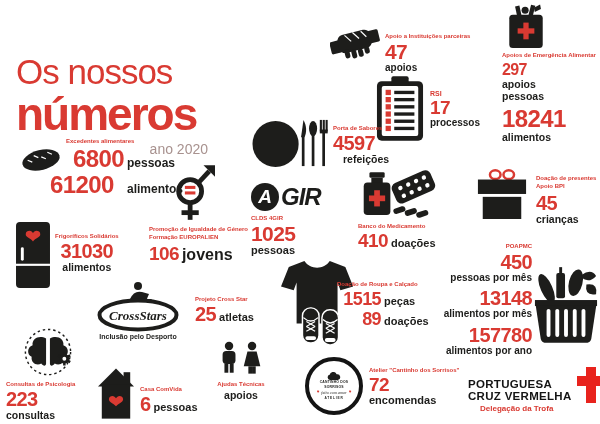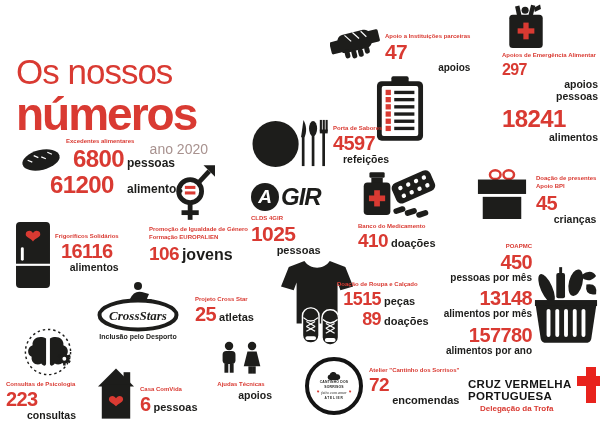--- a/index.html
+++ b/index.html
@@ -4,21 +4,21 @@
 <style>
   :root{ --red:#d93a32; --ink:#1d1d1b; }
   html,body{margin:0;padding:0;background:#fff;}
   .canvas{
     position:relative;width:600px;height:424px;background:#ffffff;overflow:hidden;
     font-family:"Liberation Sans", sans-serif;
   }
   .stat{position:absolute;}
   .lbl{color:var(--red);font-size:6px;font-weight:700;line-height:1.3;white-space:nowrap;}
   .num{color:var(--red);font-weight:800;line-height:1;letter-spacing:-0.6px;white-space:nowrap;}
-  .unit{color:var(--ink);font-weight:800;line-height:1.15;white-space:nowrap;text-align:right;}
+  .unit{color:var(--ink);font-weight:800;line-height:1.15;white-space:nowrap;}
   .inline-row{display:flex;align-items:baseline;gap:3px;}
   .title-block{width:192px;}
   .t1{color:var(--red);font-size:35px;font-weight:400;letter-spacing:-1px;line-height:1;margin-top:44px;}
   .t2{color:var(--red);font-size:46px;font-weight:800;letter-spacing:-2px;line-height:1;margin-top:2px;}
   .t3{color:#a8928f;font-size:14px;text-align:right;margin-top:4px;}
   .agir-logo{display:flex;align-items:center;}
   .agir-a{width:28px;height:28px;background:var(--ink);color:#fff;border-radius:50%;
     display:flex;align-items:center;justify-content:center;font-size:19px;font-style:italic;font-weight:900;}
   .agir-rest{font-size:24px;font-style:italic;font-weight:900;color:var(--ink);letter-spacing:-1px;margin-left:2px;}
   .tagline{font-size:7px;font-weight:800;color:var(--ink);text-align:center;margin-top:1px;white-space:nowrap;}
@@ -109,20 +109,25 @@
             <rect x="19" y="30" width="21" height="3.5" fill="#1d1d1b"></rect>
           <rect x="10" y="36.5" width="5.5" height="5.5" fill="#d93a32"></rect>
             <rect x="19" y="37.5" width="21" height="3.5" fill="#1d1d1b"></rect>
           <rect x="10" y="44" width="5.5" height="5.5" fill="#d93a32"></rect>
             <rect x="19" y="45" width="21" height="3.5" fill="#1d1d1b"></rect>
           <rect x="10" y="51.5" width="5.5" height="5.5" fill="#d93a32"></rect>
             <rect x="19" y="52.5" width="21" height="3.5" fill="#1d1d1b"></rect>
         </g>
       </svg>
     </span>
+    <div style="margin-left:6px;margin-top:13px">
+      <div class="lbl" style="font-size:7px">RSI</div>
+      <div class="num" style="font-size:19px">17</div>
+      <div class="unit" style="font-size:10px">processos</div>
+    </div>
   </div>
 
   <div class="stat" style="left:251px;top:118px;display:flex">
     <span>
       <svg width="78" height="50" viewBox="0 0 80 52">
         <circle cx="25" cy="27" r="24" fill="#1d1d1b"></circle>
         <path d="M54 2 c3.5 6 3.5 13 1 18 l-3.5 0 z" fill="#1d1d1b"></path>
         <rect x="52.3" y="18" width="2.8" height="32" fill="#1d1d1b"></rect>
         <ellipse cx="64" cy="11" rx="4.2" ry="8" fill="#1d1d1b"></ellipse>
         <rect x="62.6" y="17" width="2.8" height="33" fill="#1d1d1b"></rect>
@@ -263,21 +268,21 @@
     <span>
       <svg width="34" height="66" viewBox="0 0 35 68">
         <rect x="0" y="0" width="35" height="68" rx="4" fill="#1d1d1b"></rect>
         <rect x="0" y="43" width="35" height="2.2" fill="#fff"></rect>
         <rect x="5" y="26" width="3" height="14" rx="1.5" fill="#fff"></rect>
         <path d="M17.5 20 C15 16 10 16 10 12.5 C10 10 12 9 14 9 C15.5 9 17 10 17.5 11.5 C18 10 19.5 9 21 9 C23 9 25 10 25 12.5 C25 16 20 16 17.5 20 Z" fill="#d93a32"></path>
       </svg>
     </span>
     <div style="margin-left:5px;margin-top:11px;text-align:center">
       <div class="lbl">Frigoríficos Solidários</div>
-      <div class="num" style="font-size:20px">16116</div>
+      <div class="num" style="font-size:20px">31030</div>
       <div class="unit" style="font-size:10.5px">alimentos</div>
     </div>
   </div>
 
   <div class="stat" style="left:420px;top:243px;width:112px;text-align:right">
     <div class="lbl">POAPMC</div>
     <div class="num" style="font-size:20px;margin-top:1px">450</div>
     <div class="unit" style="font-size:10px">pessoas por mês</div>
     <div class="num" style="font-size:20px;margin-top:5px">13148</div>
     <div class="unit" style="font-size:10px">alimentos por mês</div>
@@ -450,22 +455,22 @@
     <div style="margin-left:6px;margin-top:10px">
       <div class="lbl">Atelier "Cantinho dos Sorrisos"</div>
       <div class="num" style="font-size:19px">72</div>
       <div class="unit" style="font-size:11px">encomendas</div>
     </div>
   </div>
 
   <div class="stat" style="left:468px;top:367px">
     <div style="display:flex;align-items:flex-start">
       <div style="margin-top:11px">
+        <div class="org">PORTUGUESA</div>
         <div class="org">CRUZ VERMELHA</div>
-        <div class="org">PORTUGUESA</div>
         <div class="delegation">Delegação da Trofa</div>
       </div>
       <span style="margin-left:5px">
         <svg width="28" height="38" viewBox="0 0 28 38">
           <rect x="9" y="0" width="10" height="36" fill="#e8231d"></rect>
           <rect x="0" y="9" width="28" height="10" fill="#e8231d"></rect>
         </svg>
       </span>
     </div>
   </div>

